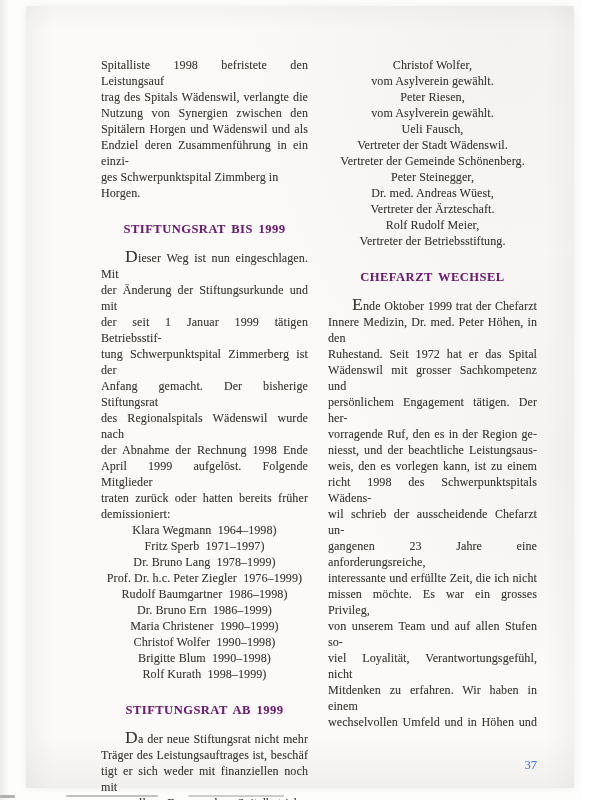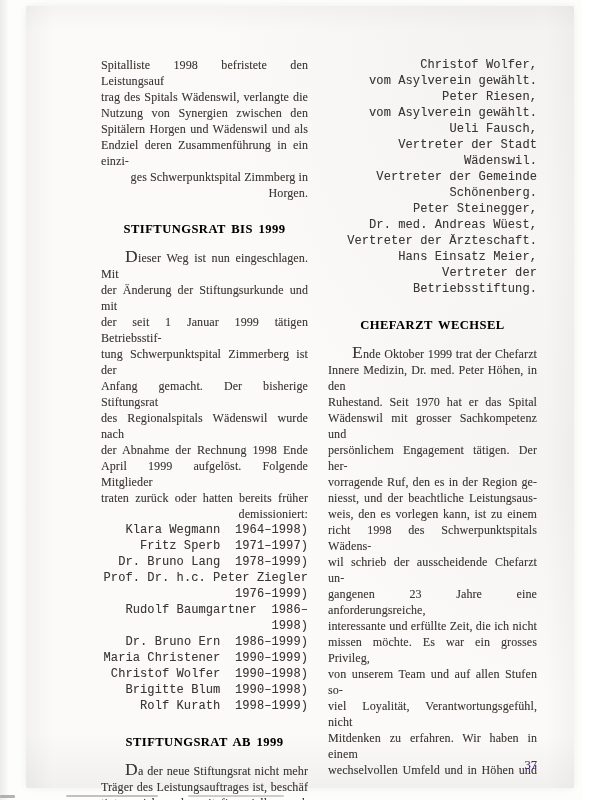--- a/index.html
+++ b/index.html
@@ -39,42 +39,42 @@
     color:#3a3632;
     font-size:12px;line-height:16px;
     letter-spacing:.1px;
     text-shadow:.2px .2px .5px rgba(59,55,52,.3);
   }
   .col-left{left:101px;width:207px;}
   .col-right{left:328px;width:209px;}
 
   .line{width:100%;}
   .line.just{text-align:justify;text-align-last:justify;}
-  .line.end{text-align:right;}
-  .line.plain{text-align:right;white-space:pre-wrap;font-family:Liberation Mono, monospace;}
+  .line.end{text-align:left;}
+  .line.plain{text-align:center;white-space:pre-wrap;}
   .line.indent{text-indent:24px;}
 
   .para{margin:0;}
   .heading{
     margin:20px 0 13px;
     text-align:center;
     font-weight:bold;
     font-size:12.5px;line-height:16px;
     letter-spacing:.5px;word-spacing:2px;
-    color:#000000;
+    color:#701a75;
   }
   .dropcap{
     font-size:17.5px;
     line-height:10px;
     letter-spacing:.3px;
   }
   .page-number{
     position:absolute;left:328px;top:758px;width:209px;
     text-align:right;
-    font-size:12.5px;color:#4c1d95;
+    font-size:12.5px;color:#3b82f6;
     text-shadow:.2px .2px .5px rgba(59,55,52,.3);
   }
 </style>
 </head>
 <body>
 
 <div class="canvas">
   <div class="page-surface"></div>
   <div class="edge-strip"></div>
 
@@ -125,28 +125,28 @@
         <div class="line plain">Christof Wolfer,</div>
         <div class="line plain">vom Asylverein gewählt.</div>
         <div class="line plain">Peter Riesen,</div>
         <div class="line plain">vom Asylverein gewählt.</div>
         <div class="line plain">Ueli Fausch,</div>
         <div class="line plain">Vertreter der Stadt Wädenswil.</div>
         <div class="line plain">Vertreter der Gemeinde Schönenberg.</div>
         <div class="line plain">Peter Steinegger,</div>
         <div class="line plain">Dr. med. Andreas Wüest,</div>
         <div class="line plain">Vertreter der Ärzteschaft.</div>
-        <div class="line plain">Hans Einsatz Meier,</div>
+        <div class="line plain">Rolf Rudolf Meier,</div>
         <div class="line plain">Vertreter der Betriebsstiftung.</div>
       </div>
       <div class="heading">CHEFARZT WECHSEL</div>
       <div class="para">
         <div class="line just indent"><span class="dropcap">E</span>nde Oktober 1999 trat der Chefarzt</div>
         <div class="line just">Innere Medizin, Dr. med. Peter Höhen, in den</div>
-        <div class="line just">Ruhestand. Seit 1970 hat er das Spital</div>
+        <div class="line just">Ruhestand. Seit 1972 hat er das Spital</div>
         <div class="line just">Wädenswil mit grosser Sachkompetenz und</div>
         <div class="line just">persönlichem Engagement tätigen. Der her-</div>
         <div class="line just">vorragende Ruf, den es in der Region ge-</div>
         <div class="line just">niesst, und der beachtliche Leistungsaus-</div>
         <div class="line just">weis, den es vorlegen kann, ist zu einem</div>
         <div class="line just">richt 1998 des Schwerpunktspitals Wädens-</div>
         <div class="line just">wil schrieb der ausscheidende Chefarzt un-</div>
         <div class="line just">gangenen 23 Jahre eine anforderungsreiche,</div>
         <div class="line just">interessante und erfüllte Zeit, die ich nicht</div>
         <div class="line just">missen möchte. Es war ein grosses Privileg,</div>

